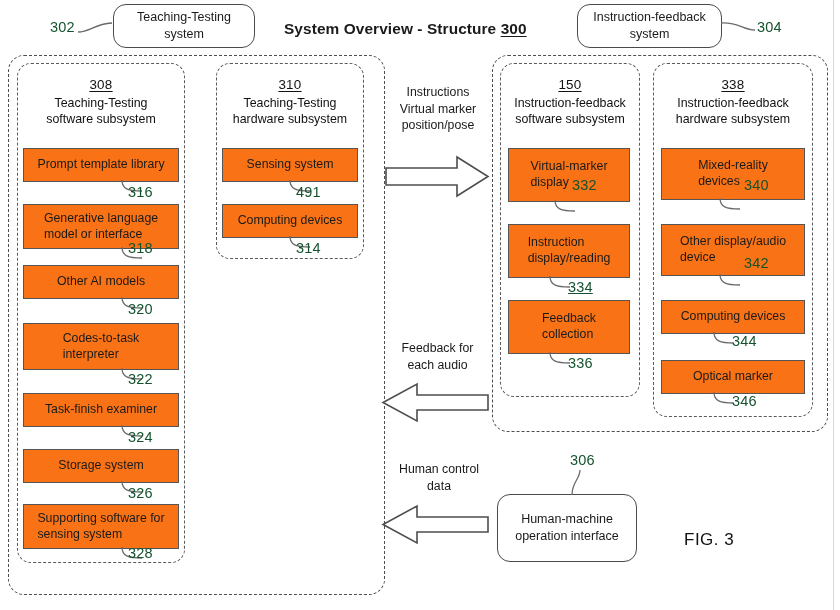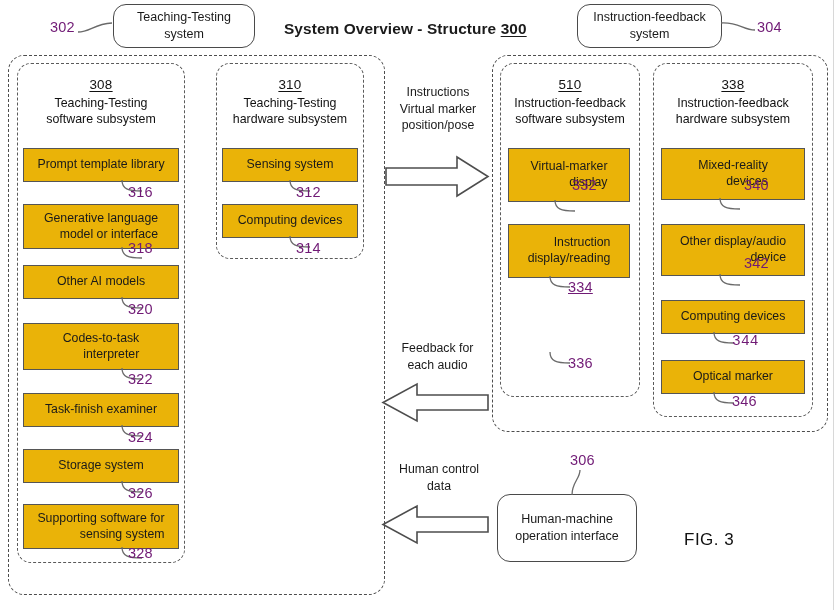--- a/index.html
+++ b/index.html
@@ -50,33 +50,33 @@
     font-size:13.4px;
     text-decoration:underline;
     text-underline-offset:2px;
     margin-bottom:1px;
     letter-spacing:.3px;
   }
 
   
   .compbox{
     border:1.5px solid #555;
-    background:#eab308;
+    background:#f97316;
     display:flex;align-items:center;justify-content:center;
-    text-align:right;
+    text-align:left;
     font-size:12.3px;
     line-height:1.3;
     padding:2px 4px;
     box-sizing:border-box;
   }
 
   
   .refnum{
     font-size:14.5px;
-    color:#701a75;
+    color:#14532d;
     letter-spacing:.2px;
     white-space:nowrap;
   }
   .leader{position:absolute;}
 
   
   .title{
     font-size:15.4px;
     font-weight:bold;
     letter-spacing:.1px;
@@ -216,36 +216,36 @@
     <span style="white-space:pre-line;">Teaching-Testing
 hardware subsystem</span>
   </div>
 
   <div class="abs compbox" style="left:222px;top:148px;width:136px;height:34px;">
     <span style="white-space:pre-line;">Sensing system</span>
   </div>
   <svg class="abs leader" style="left:288px;top:180px;width:30px;height:16px;">
     <path d="M2,0 C2,9 8,11 22,11" stroke="#6a6a6a" stroke-width="1.3" fill="none"></path>
   </svg>
-  <div class="abs refnum" style="left:296px;top:184px;">312</div>
+  <div class="abs refnum" style="left:296px;top:184px;">491</div>
 
   <div class="abs compbox" style="left:222px;top:204px;width:136px;height:34px;">
     <span style="white-space:pre-line;">Computing devices</span>
   </div>
   <svg class="abs leader" style="left:288px;top:236px;width:30px;height:16px;">
     <path d="M2,0 C2,9 8,11 22,11" stroke="#6a6a6a" stroke-width="1.3" fill="none"></path>
   </svg>
   <div class="abs refnum" style="left:296px;top:240px;">314</div>
 
   <div class="abs dashed-outer" style="left:492px;top:55px;width:336px;height:377px;"></div>
 
   <div class="abs dashed-inner" style="left:500px;top:63px;width:140px;height:334px;"></div>
 
   <div class="abs subhead" style="left:501px;top:76px;width:138px;">
-    <span class="subnum">510</span>
+    <span class="subnum">150</span>
     <span style="white-space:pre-line;">Instruction-feedback
 software subsystem</span>
   </div>
 
   <div class="abs compbox" style="left:508px;top:148px;width:122px;height:54px;">
     <span style="white-space:pre-line;">Virtual-marker
 display</span>
   </div>
   <svg class="abs leader" style="left:553px;top:200px;width:30px;height:16px;">
     <path d="M2,0 C2,9 8,11 22,11" stroke="#6a6a6a" stroke-width="1.3" fill="none"></path>
@@ -254,20 +254,24 @@
 
   <div class="abs compbox" style="left:508px;top:224px;width:122px;height:54px;">
     <span style="white-space:pre-line;">Instruction
 display/reading</span>
   </div>
   <svg class="abs leader" style="left:548px;top:276px;width:30px;height:16px;">
     <path d="M2,0 C2,9 8,11 22,11" stroke="#6a6a6a" stroke-width="1.3" fill="none"></path>
   </svg>
   <div class="abs refnum" style="left:568px;top:279px;text-decoration:underline;">334</div>
 
+  <div class="abs compbox" style="left:508px;top:300px;width:122px;height:54px;">
+    <span style="white-space:pre-line;">Feedback
+collection</span>
+  </div>
   <svg class="abs leader" style="left:548px;top:352px;width:30px;height:16px;">
     <path d="M2,0 C2,9 8,11 22,11" stroke="#6a6a6a" stroke-width="1.3" fill="none"></path>
   </svg>
   <div class="abs refnum" style="left:568px;top:355px;">336</div>
 
   <div class="abs dashed-inner" style="left:653px;top:63px;width:160px;height:354px;"></div>
 
   <div class="abs subhead" style="left:654px;top:76px;width:158px;">
     <span class="subnum">338</span>
     <span style="white-space:pre-line;">Instruction-feedback
@@ -291,21 +295,21 @@
     <path d="M2,0 C2,9 8,11 22,11" stroke="#6a6a6a" stroke-width="1.3" fill="none"></path>
   </svg>
   <div class="abs refnum" style="left:744px;top:255px;">342</div>
 
   <div class="abs compbox" style="left:661px;top:300px;width:144px;height:34px;">
     <span style="white-space:pre-line;">Computing devices</span>
   </div>
   <svg class="abs leader" style="left:712px;top:332px;width:30px;height:16px;">
     <path d="M2,0 C2,9 8,11 22,11" stroke="#6a6a6a" stroke-width="1.3" fill="none"></path>
   </svg>
-  <div class="abs refnum" style="left:732px;top:333px;font-family:Liberation Mono, monospace;">344</div>
+  <div class="abs refnum" style="left:732px;top:333px;">344</div>
 
   <div class="abs compbox" style="left:661px;top:360px;width:144px;height:34px;">
     <span style="white-space:pre-line;">Optical marker</span>
   </div>
   <svg class="abs leader" style="left:712px;top:392px;width:30px;height:16px;">
     <path d="M2,0 C2,9 8,11 22,11" stroke="#6a6a6a" stroke-width="1.3" fill="none"></path>
   </svg>
   <div class="abs refnum" style="left:732px;top:393px;">346</div>
 
   <div class="abs flowlabel" style="left:388px;top:84px;width:100px;" style2="">

